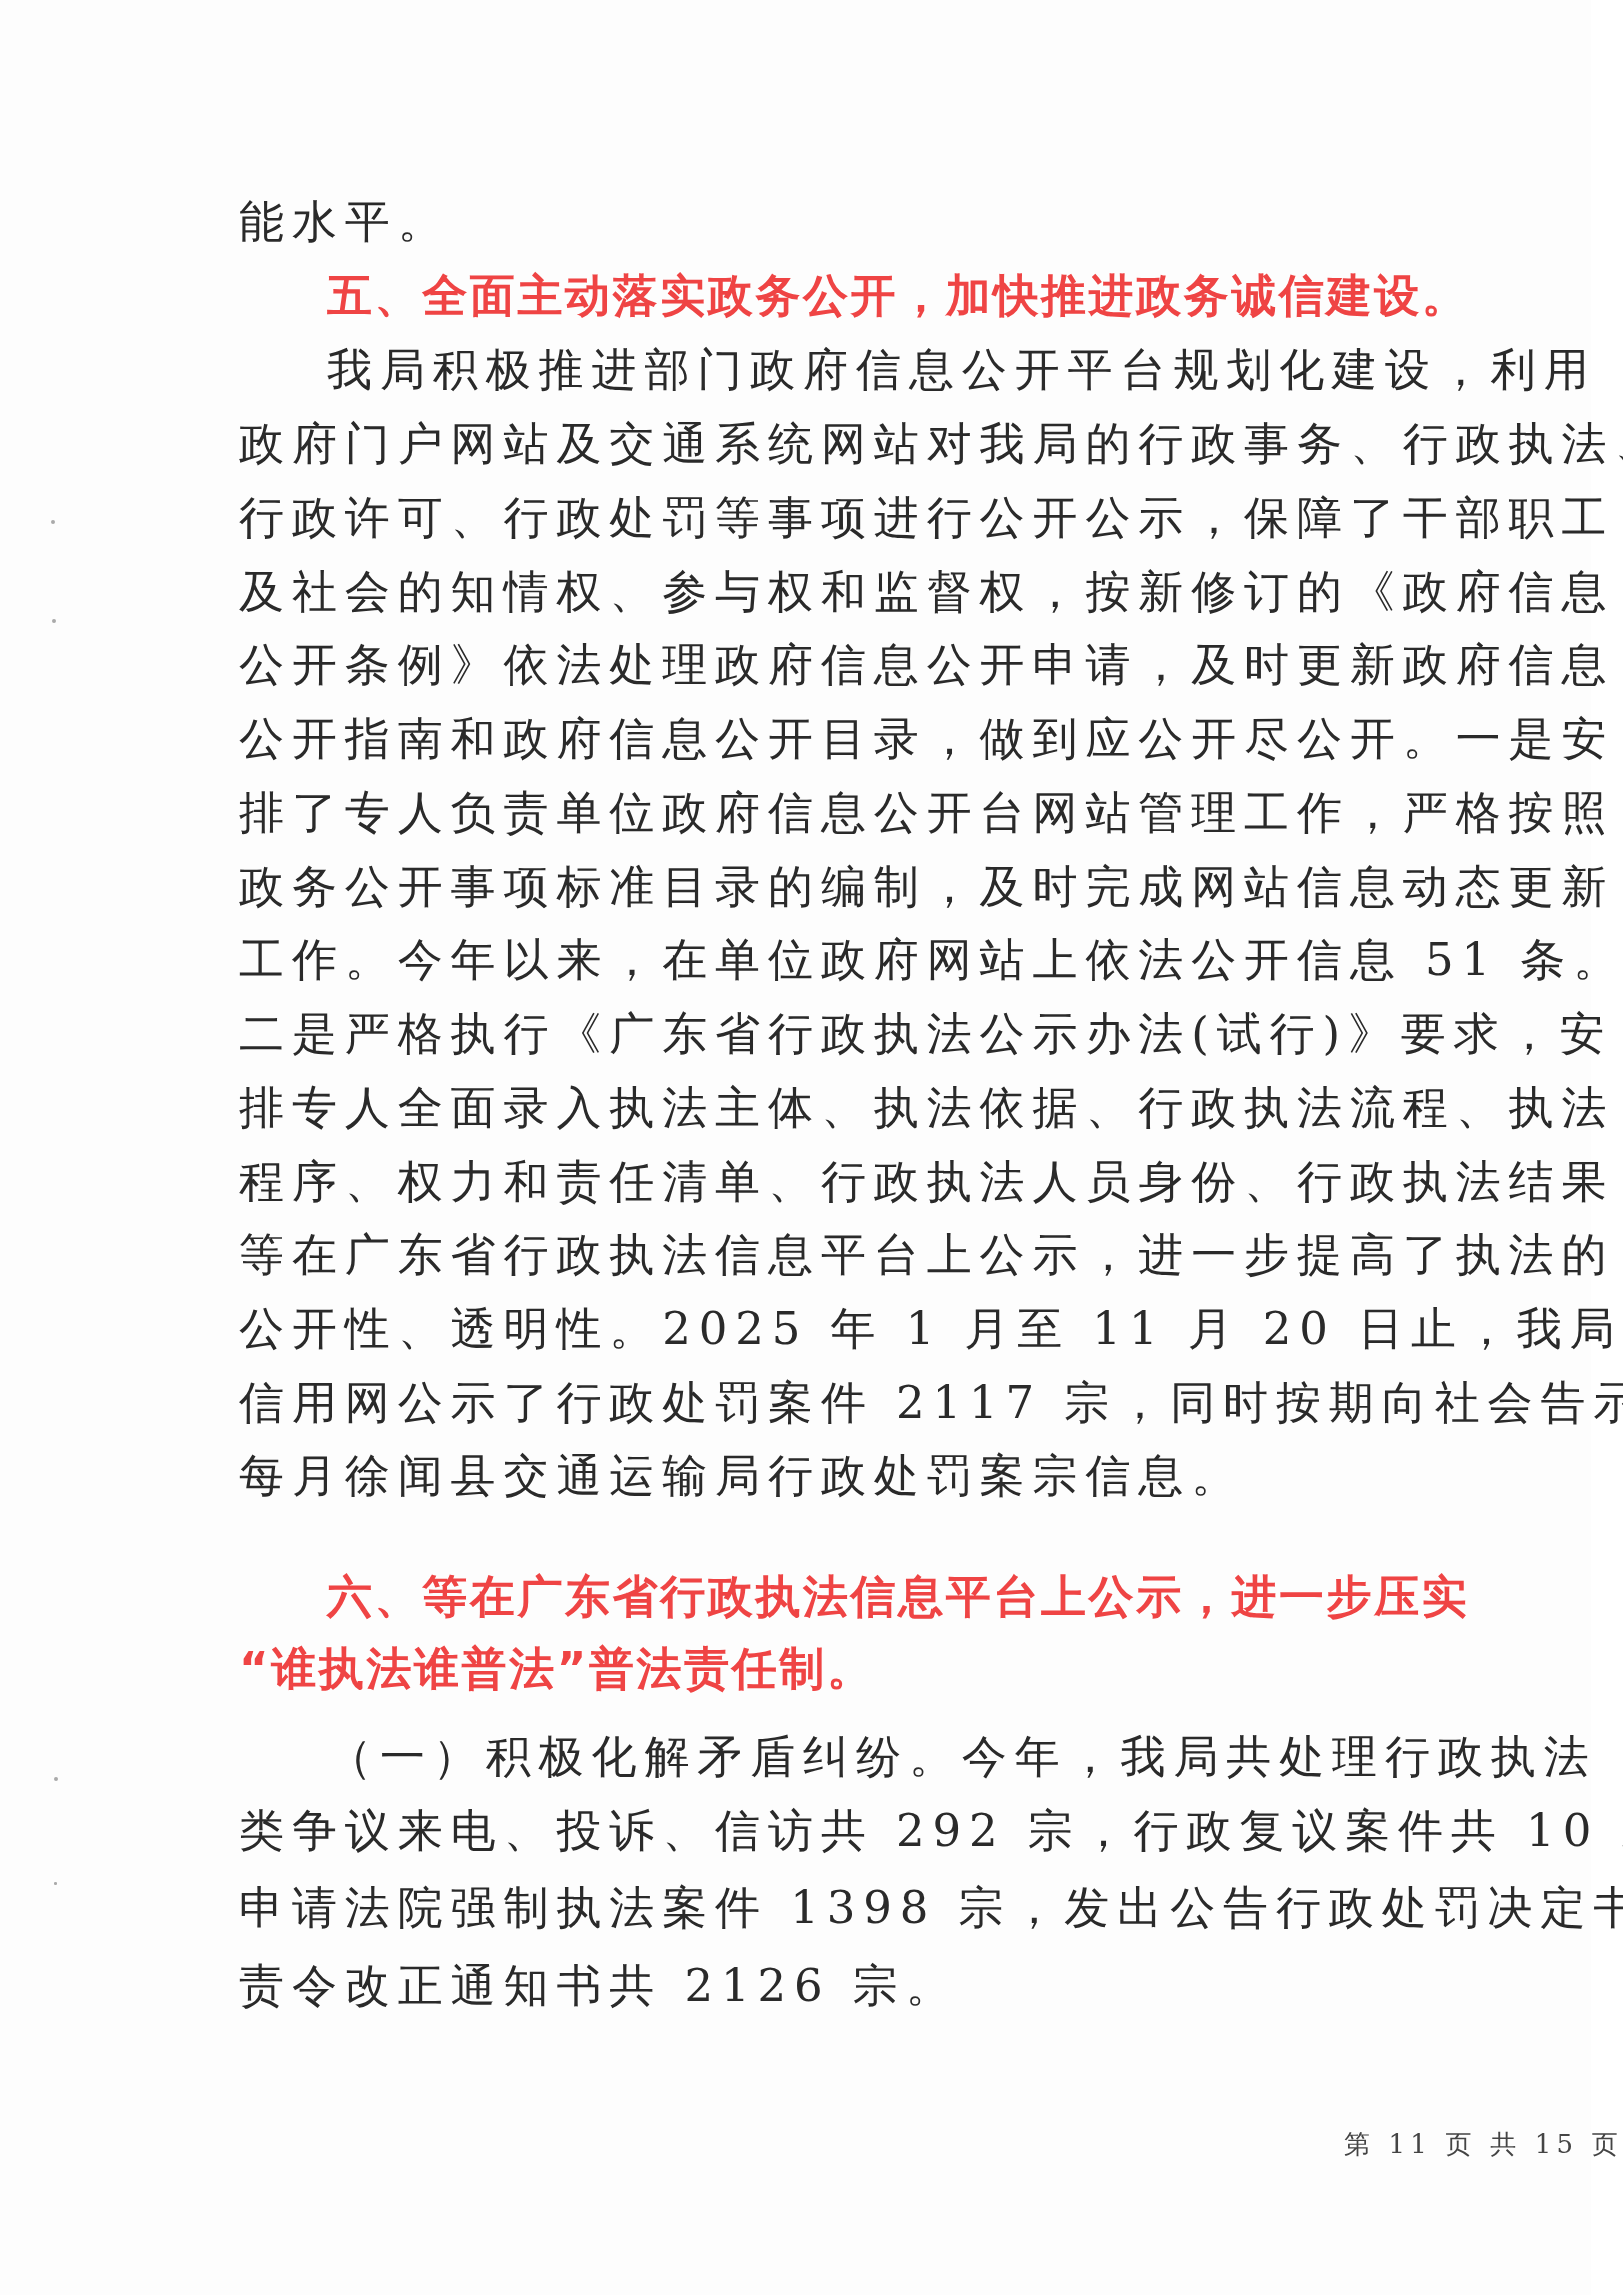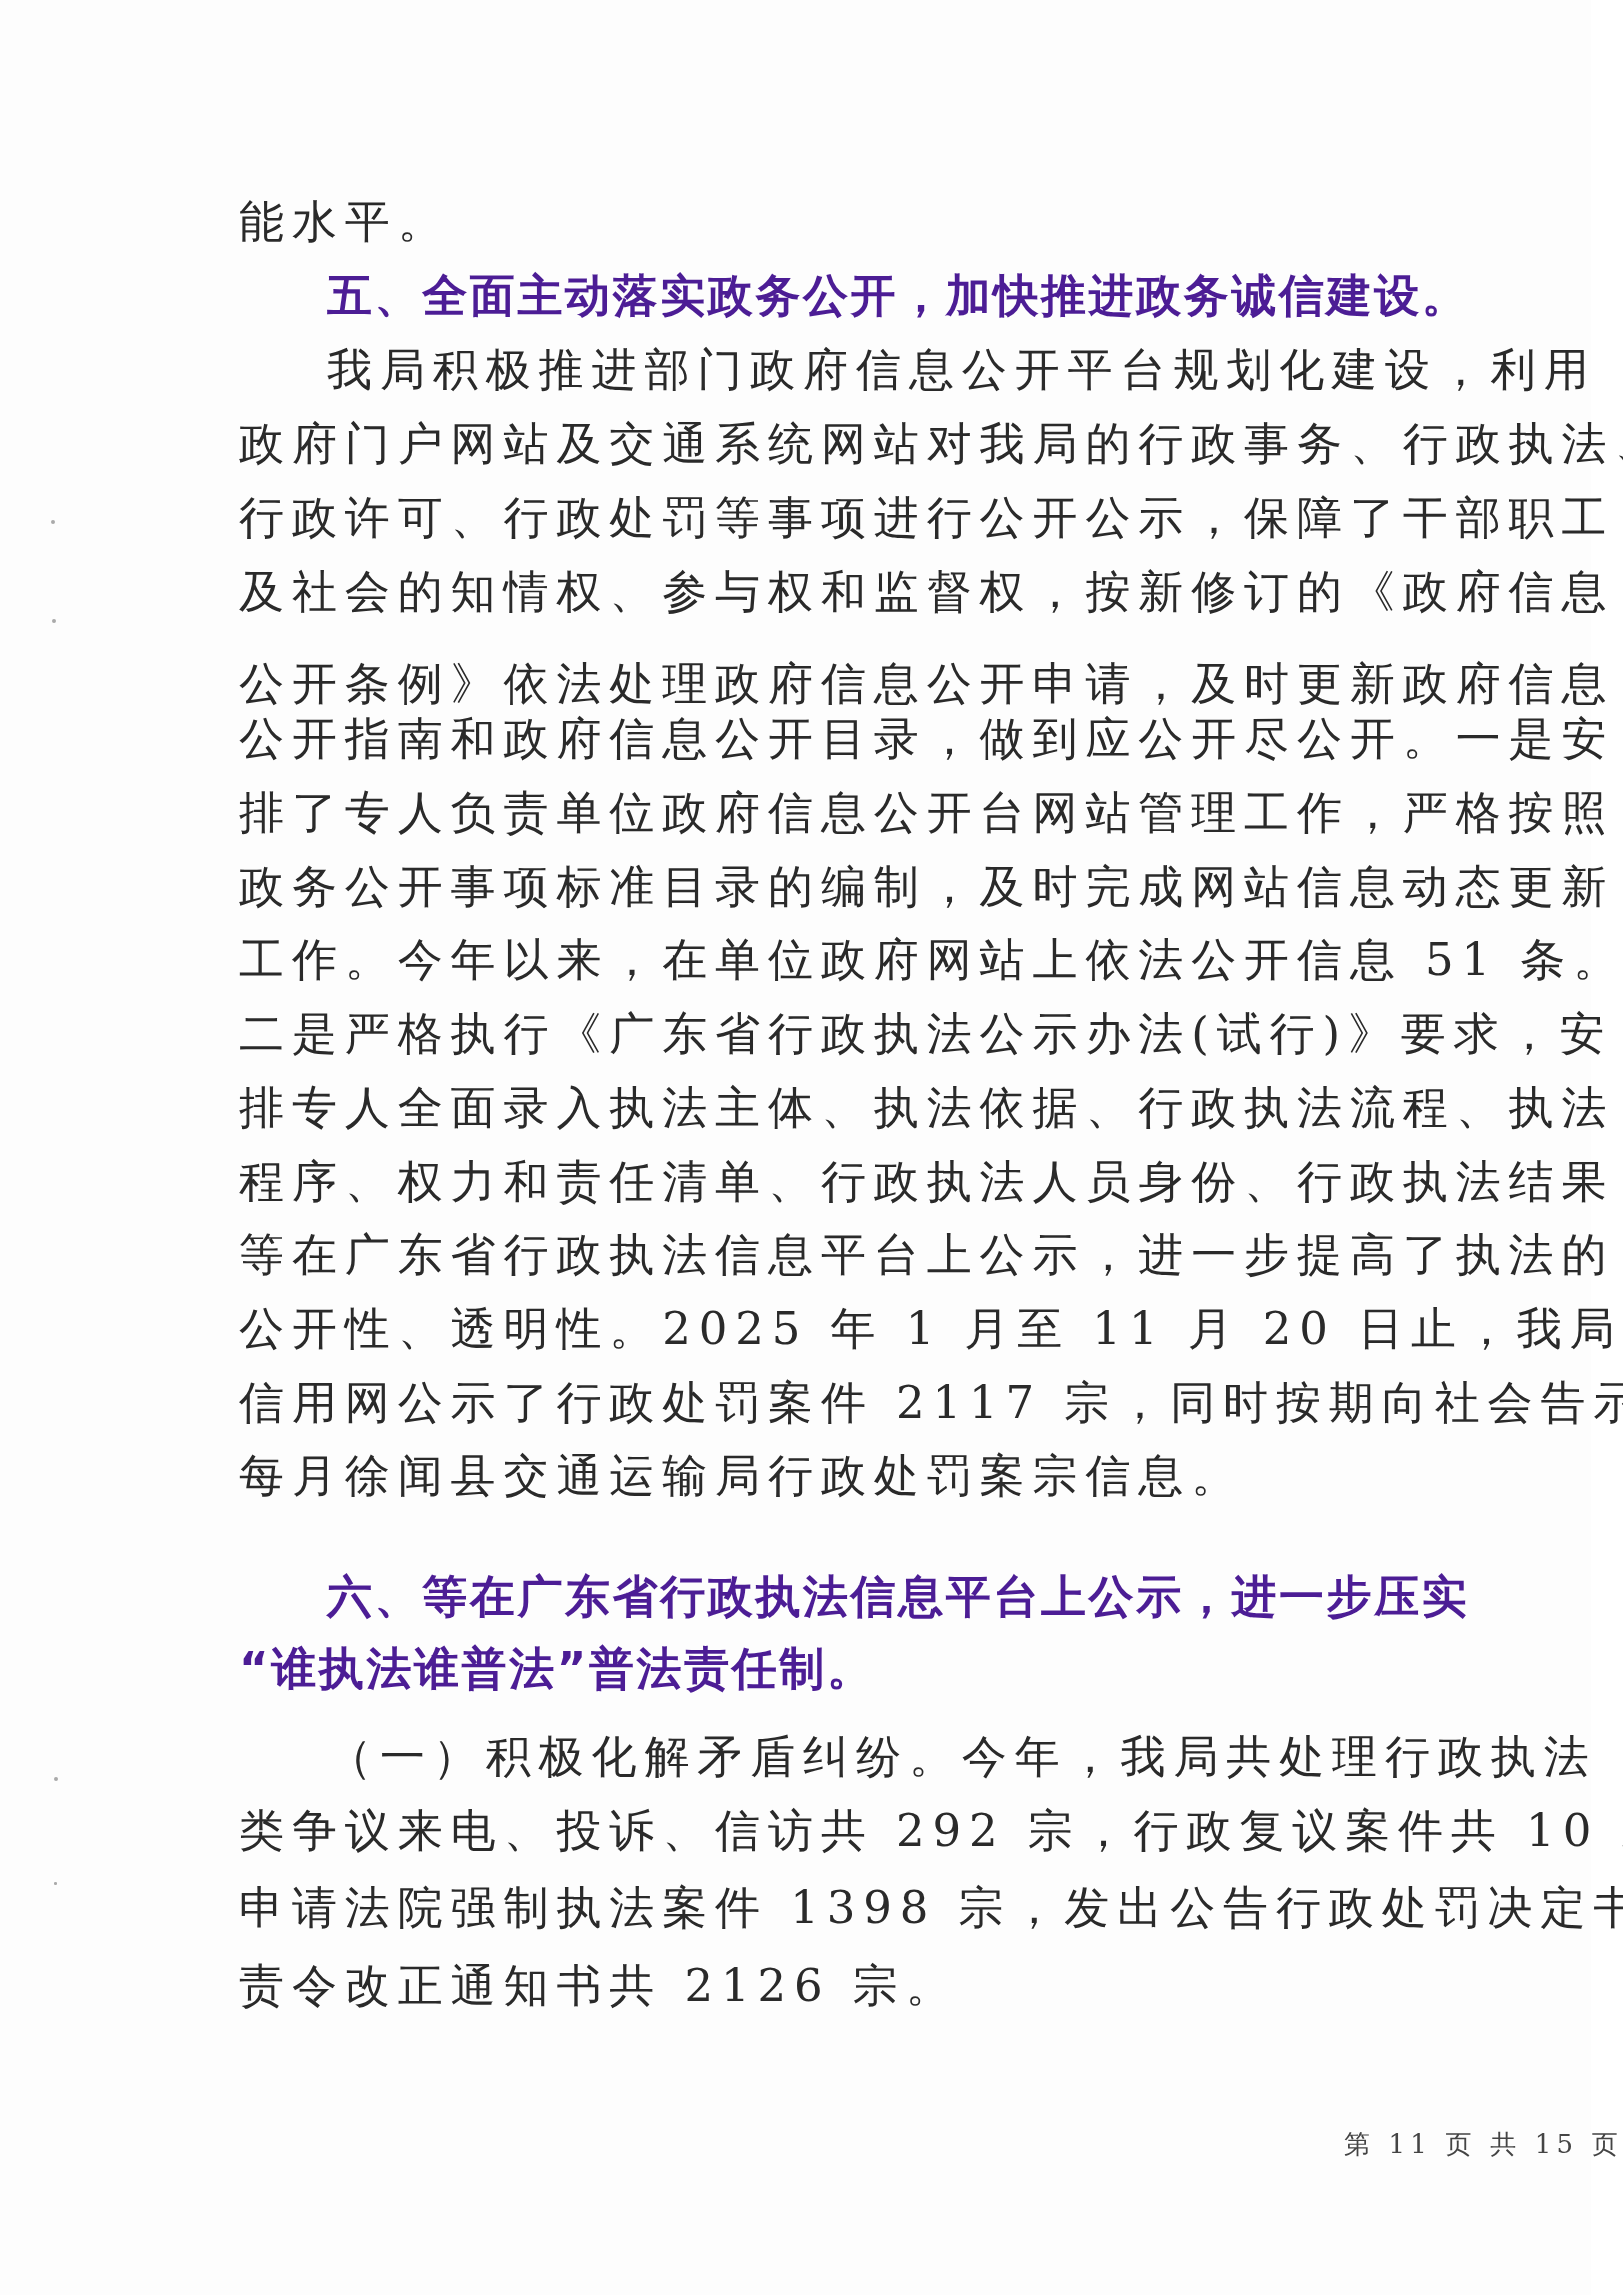--- a/index.html
+++ b/index.html
@@ -2,36 +2,36 @@
 <html style="font-size:10.5px"><head>
 <meta charset="utf-8">
 <style>
   html, body { margin:0; padding:0; background:#ffffff; }
   body { width:1623px; height:2295px; position:relative; overflow:hidden; }
   .page { position:absolute; left:0; top:0; width:1591px; height:2295px; background:#fdfdfd;text-decoration:underline; }
   .line { position:absolute; left:239px; white-space:nowrap; color:#2a2a2a;
           font-family:"DejaVu Serif", serif; font-size:45px; line-height:52px;
           letter-spacing:7.9px; }
   .indent { left:327px; }
-  .heading { font-family:"DejaVu Sans", sans-serif; font-weight:bold; color:#4c1d95; letter-spacing:2.6px; }
+  .heading { font-family:"DejaVu Sans", sans-serif; font-weight:bold; color:#ef4444; letter-spacing:2.6px; }
   .footer { position:absolute; left:0; width:1623px; text-align:right; top:2127px;
             font-family:"DejaVu Serif", serif; font-size:26px; color:#444; letter-spacing:5.2px; }
   .speck { position:absolute; width:3.9px; height:3.9px; border-radius:50%; background:#aaa; }
 </style>
 </head>
 <body>
 
 <div class="page">
   <div class="line" style="top: 196px;">能水平。</div>
   <div class="line indent heading" style="top: 270px;">五、全面主动落实政务公开，加快推进政务诚信建设。</div>
   <div class="line indent" style="top: 344px;">我局积极推进部门政府信息公开平台规划化建设，利用</div>
   <div class="line" style="top: 418px;">政府门户网站及交通系统网站对我局的行政事务、行政执法、</div>
   <div class="line" style="top: 492px;">行政许可、行政处罚等事项进行公开公示，保障了干部职工</div>
   <div class="line" style="top: 566px;">及社会的知情权、参与权和监督权，按新修订的《政府信息</div>
-  <div class="line" style="top: 658px;">公开条例》依法处理政府信息公开申请，及时更新政府信息</div>
+  <div class="line" style="top: 639px;">公开条例》依法处理政府信息公开申请，及时更新政府信息</div>
   <div class="line" style="top: 713px;">公开指南和政府信息公开目录，做到应公开尽公开。一是安</div>
   <div class="line" style="top: 787px;">排了专人负责单位政府信息公开台网站管理工作，严格按照</div>
   <div class="line" style="top: 861px;">政务公开事项标准目录的编制，及时完成网站信息动态更新</div>
   <div class="line" style="top: 934px;">工作。今年以来，在单位政府网站上依法公开信息 51 条。</div>
   <div class="line" style="top: 1082px;">排专人全面录入执法主体、执法依据、行政执法流程、执法</div>
   <div class="line" style="top: 1008px;">二是严格执行《广东省行政执法公示办法(试行)》要求，安</div>
   <div class="line" style="top: 1156px;">程序、权力和责任清单、行政执法人员身份、行政执法结果</div>
   <div class="line" style="top: 1229px;">等在广东省行政执法信息平台上公示，进一步提高了执法的</div>
   <div class="line" style="top: 1303px;">公开性、透明性。2025 年 1 月至 11 月 20 日止，我局在全国</div>
   <div class="line" style="top: 1377px;">信用网公示了行政处罚案件 2117 宗，同时按期向社会告示</div>

